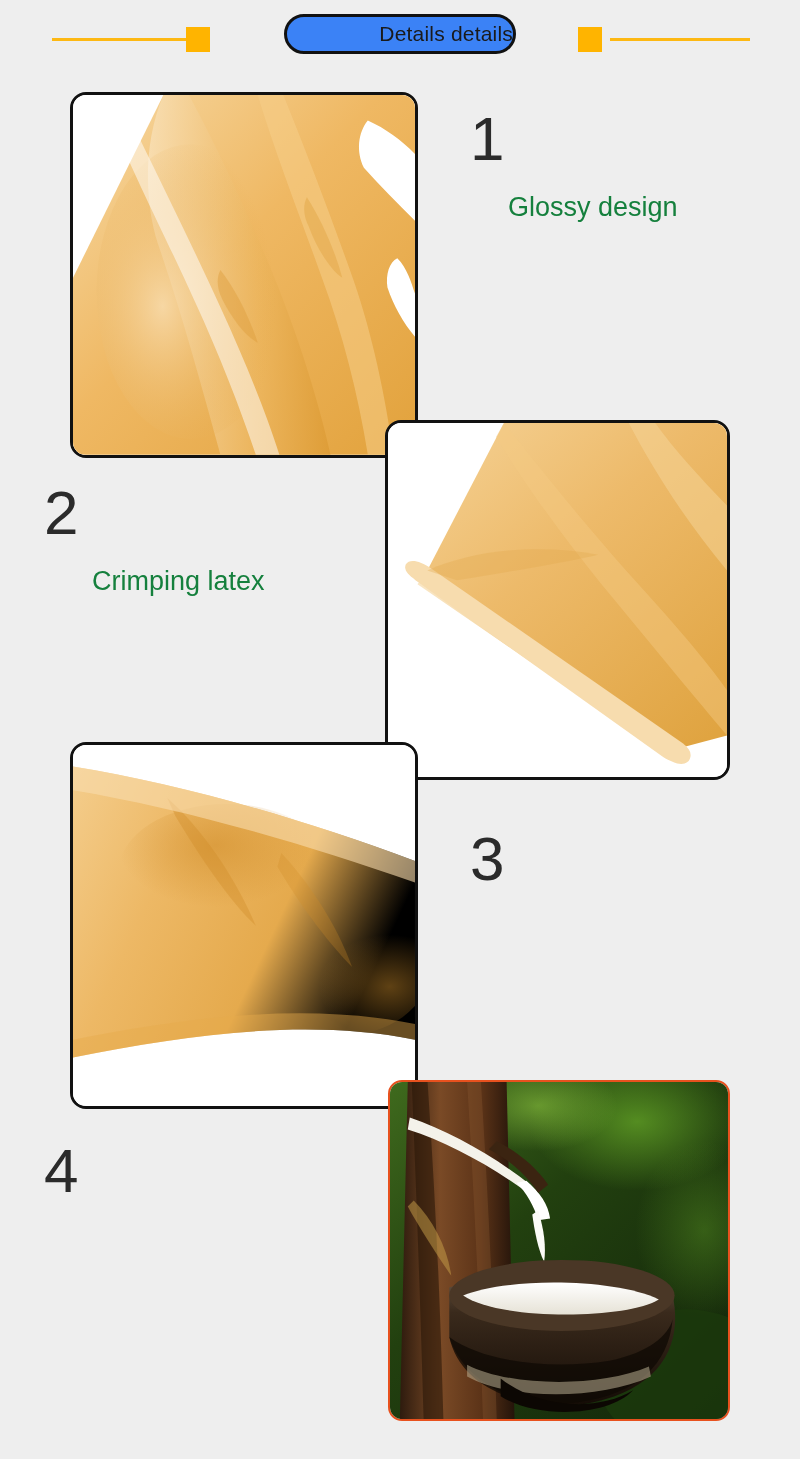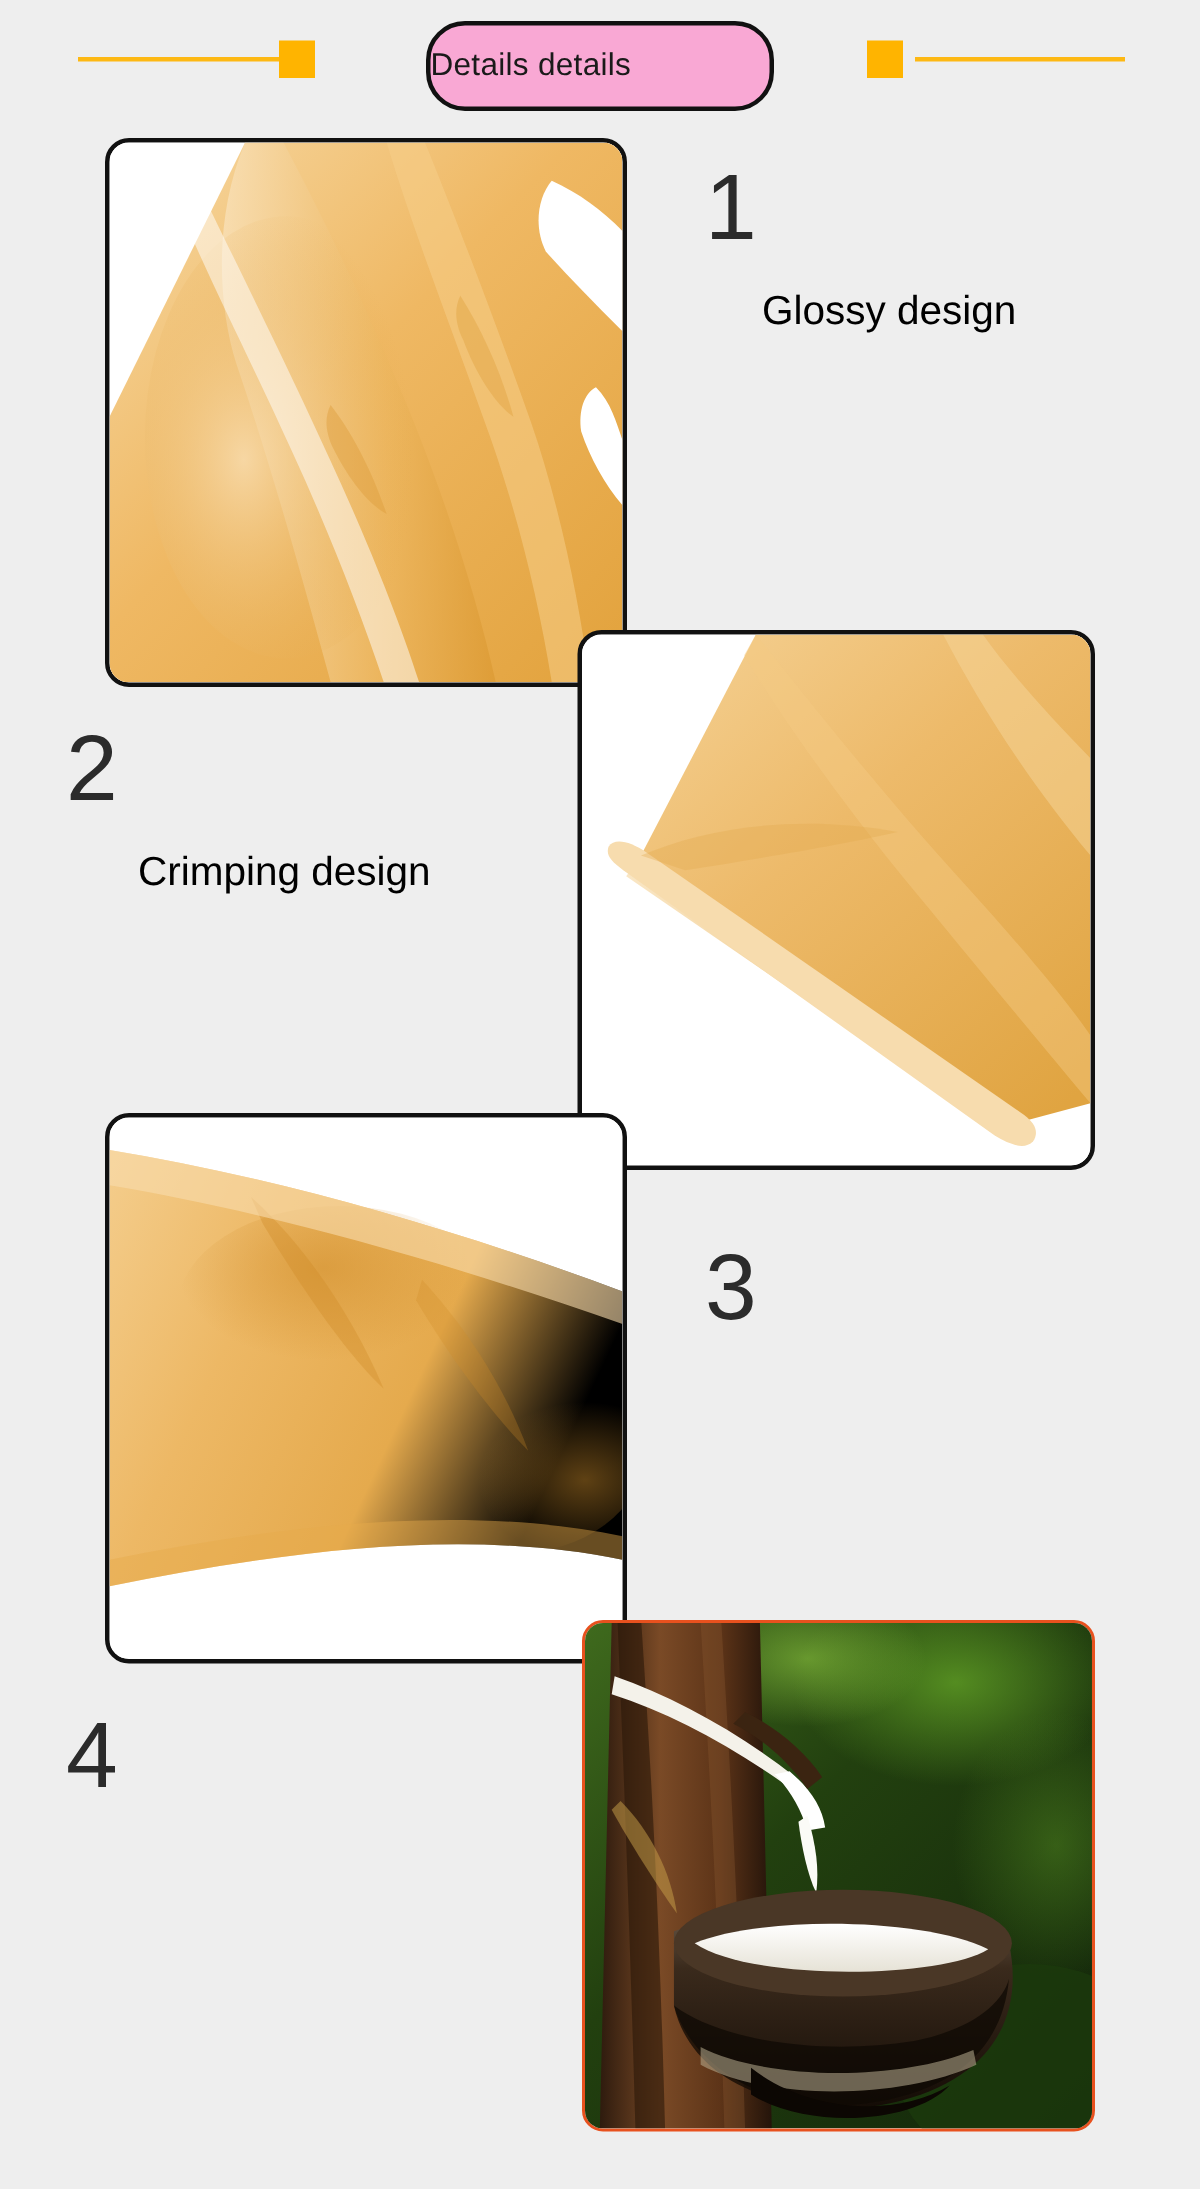--- a/index.html
+++ b/index.html
@@ -34,27 +34,27 @@
     top: 27px;
     width: 24px; height: 25px;
     background: #ffb400;
   }
   .sq-left  { left: 186px; }
   .sq-right { left: 578px; }
 
   .title-pill {
     position: absolute;
     left: 284px; top: 14px;
-    width: 232px; height: 60px;
+    width: 232px; height: 40px;
     border: 3px solid #111111;
     border-radius: 26px;
-    background: #f9a8d4;
+    background: #3b82f6;
     display: flex;
     align-items: center;
-    justify-content: flex-start;
+    justify-content: flex-end;
     box-sizing: border-box;
   }
   .title-pill span {
     font-size: 21px;
     color: #1a1a1a;
     letter-spacing: .2px;
   }
 
   
   .card {
@@ -82,21 +82,21 @@
   
   .feature { position: absolute; }
   .feature .num {
     font-size: 62px;
     line-height: 1;
     color: #2b2b2b;
     font-weight: 400;
   }
   .feature .label {
     font-size: 27px;
-    color: #000000;
+    color: #15803d;
     white-space: nowrap;
   }
   #feature-1 { left: 470px; top: 108px; }
   #feature-1 .label { margin-left: 38px; margin-top: 22px; }
   #feature-2 { left: 44px;  top: 482px; }
   #feature-2 .label { margin-left: 48px; margin-top: 22px; }
   #feature-3 { left: 470px; top: 828px; }
   #feature-3 .label { margin-left: 0px;  margin-top: 30px; }
   #feature-4 { left: 44px;  top: 1140px; }
   #feature-4 .label { margin-left: 64px; margin-top: 30px; }
@@ -172,21 +172,21 @@
     <path d="M30 164 L292 344 L286 352 L24 172 Z" fill="#e8b straightColor" opacity="0"></path>
     <path d="M28 160 C20 154 16 150 18 144 C22 138 32 140 44 148 L300 326 C308 332 310 338 306 344 C300 350 290 346 280 340 Z" fill="#f7dcae"></path>
     <path d="M118 0 C150 40 200 104 262 172 C300 214 330 250 345 272 L345 318 C318 286 270 228 214 160 C166 100 130 48 110 14 Z" fill="#f3c983" opacity=".45"></path>
     <path d="M245 0 C268 44 300 96 345 150 L345 84 C318 56 292 28 272 0 Z" fill="#f6d59a" opacity=".5"></path>
     <path d="M40 150 C86 130 150 122 214 134 C180 142 120 152 70 160 Z" fill="#e2a84c" opacity=".35"></path>
   </svg>
 </div>
 
 <div class="feature" id="feature-2">
   <div class="num">2</div>
-  <div class="label">Crimping design</div>
+  <div class="label">Crimping latex</div>
 </div>
 
 <div class="card card-outline" id="card-3">
   <svg class="art" viewBox="0 0 348 367" preserveAspectRatio="xMidYMid slice">
     <defs>
       <linearGradient id="g3a" x1="0" y1="0" x2="1" y2="0.4">
         <stop offset="0%" stop-color="#f4cd8c"></stop>
         <stop offset="35%" stop-color="#edb865"></stop>
         <stop offset="70%" stop-color="#e5aa4d"></stop>
         <stop offset="100%" stop-color="#eeb octColor"></stop>

